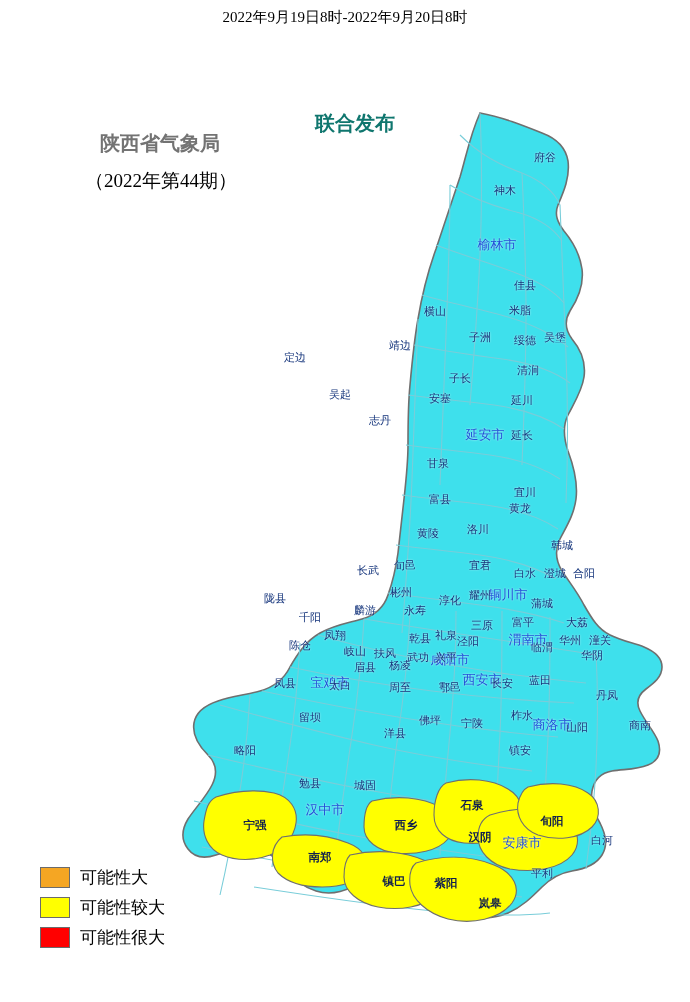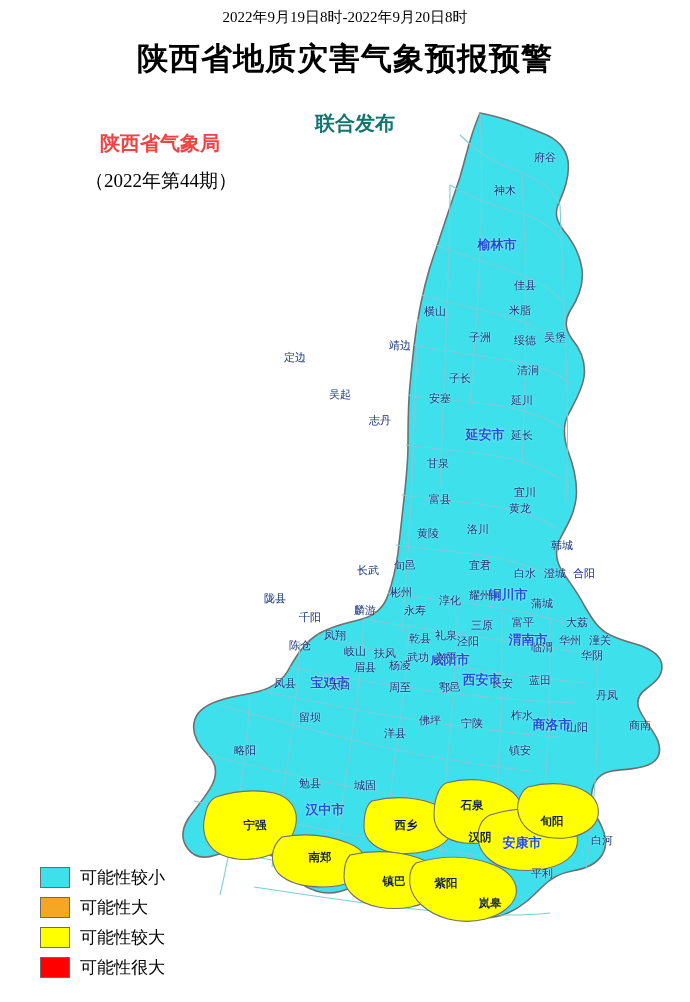--- a/index.html
+++ b/index.html
@@ -56,21 +56,21 @@
     font-size: 20px;
     font-weight: bold;
     color: #000;
   }
   .issuer2 {
     position: absolute;
     top: 42px;
     left: 70px;
     font-size: 20px;
     font-weight: bold;
-    color: #ef4444;
+    color: #737373;
   }
   .joint {
     position: absolute;
     top: 22px;
     left: 285px;
     font-size: 20px;
     font-weight: bold;
     color: #0f766e;
   }
   .issue-no {
@@ -123,21 +123,21 @@
     width: 530px;
     height: 880px;
   }
   .map svg {
     display: block;
   }
   .city-label {
     position: absolute;
     color: #1f4fd8;
     font-size: 13px;
-    font-weight: bold;
+    font-weight: normal;
     white-space: nowrap;
     transform: translate(-50%, -50%);
     text-shadow: 0 0 2px rgba(255,255,255,.8);
   }
   .county-label {
     position: absolute;
     color: #12327a;
     font-size: 11px;
     white-space: nowrap;
     transform: translate(-50%, -50%);
@@ -151,34 +151,29 @@
     white-space: nowrap;
     transform: translate(-50%, -50%);
   }
 </style>
 </head>
 <body>
 
 <div class="page">
 
   <div class="period">2022年9月19日8时-2022年9月20日8时</div>
-  <div class="main-title">陕西省地质灾害气象预报预警</div>
 
   <div class="issuer-block">
     <div class="issuer2">陕西省气象局</div>
     <div class="joint">联合发布</div>
     <div class="issue-no">（2022年第44期）</div>
   </div>
 
 
   <div class="legend">
-    <div class="legend-row">
-      <span class="legend-swatch" style="background:#3ee0ec"></span>
-      <span class="legend-label">可能性较小</span>
-    </div>
     <div class="legend-row">
       <span class="legend-swatch" style="background:#f5a623"></span>
       <span class="legend-label">可能性大</span>
     </div>
     <div class="legend-row">
       <span class="legend-swatch" style="background:#ffff00"></span>
       <span class="legend-label">可能性较大</span>
     </div>
     <div class="legend-row">
       <span class="legend-swatch" style="background:#ff0000"></span>

